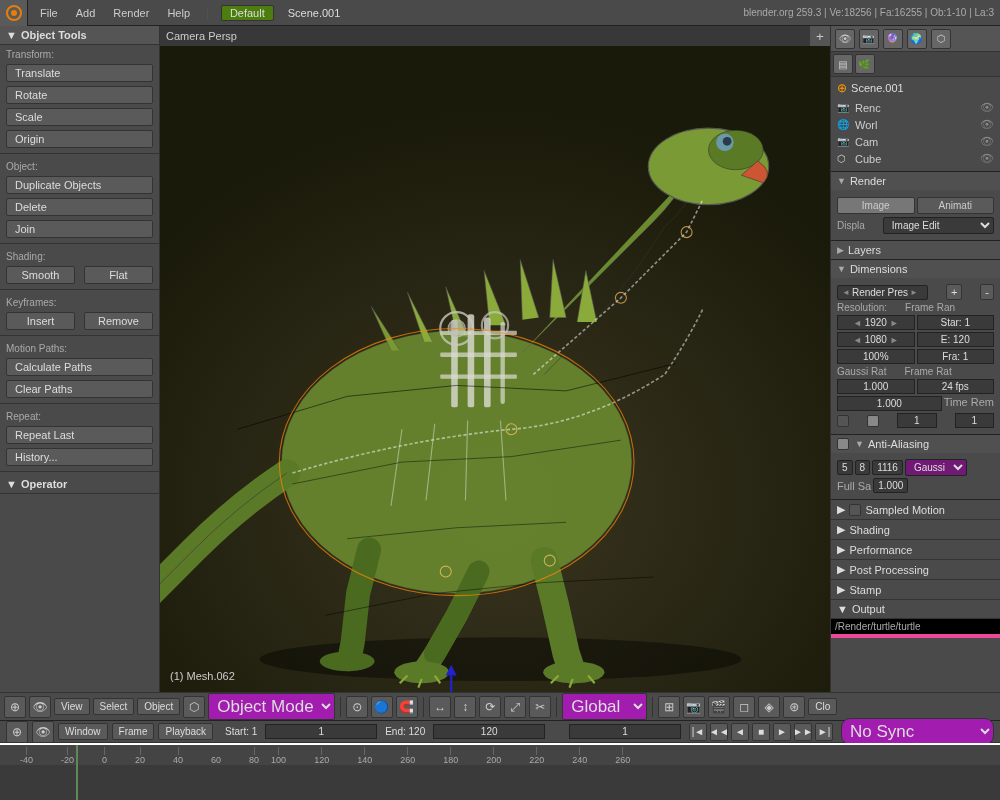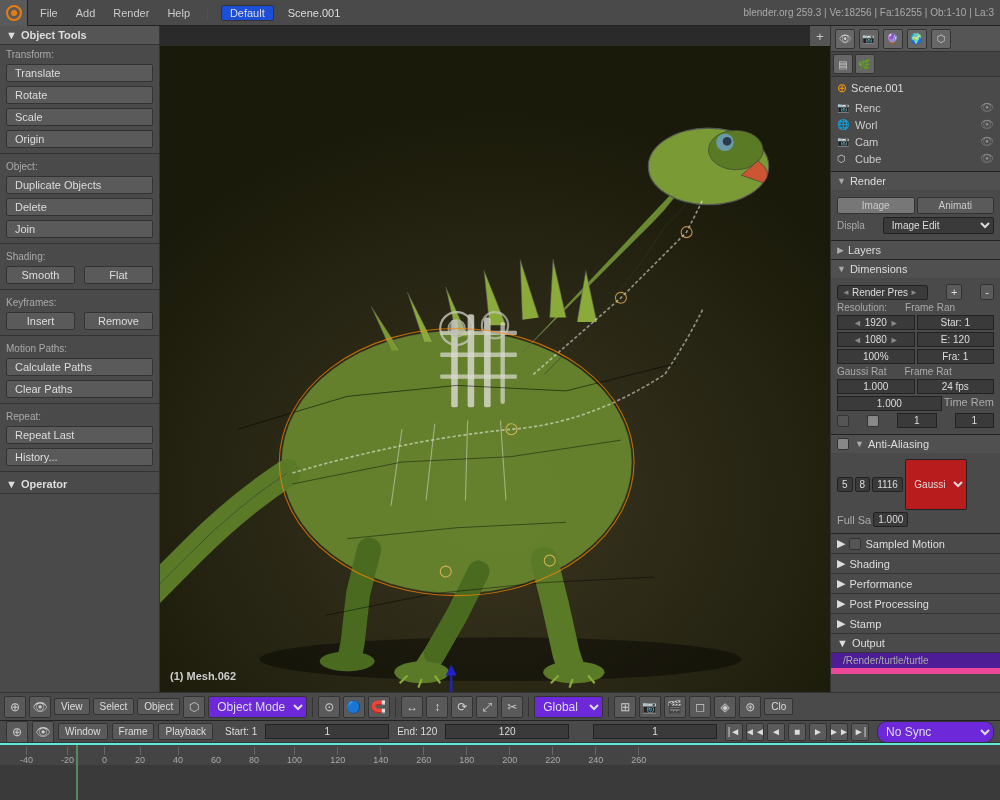--- a/index.html
+++ b/index.html
@@ -148,58 +148,58 @@
       flex: 1; background: #3a3a3a; border: 1px solid #222; border-radius: 0;
       padding: 1px 4px; color: #ddd; font-size: 10px; text-align: center;
     }
     .prop-checkbox {
       width: 12px; height: 12px; background: #555; border: 1px solid #333;
       border-radius: 2px; display: inline-block; cursor: pointer;
     }
     .prop-checkbox.checked { background: #888; }
     .aa-row { display: flex; align-items: center; gap: 2px; margin: 2px 0; }
     .aa-num { background: #3a3a3a; border: 1px solid #222; padding: 1px 4px; font-size: 10px; border-radius: 2px; }
-    .aa-select { background: #b91c1c; border: 1px solid #222; padding: 18px 4px; font-size: 10px; border-radius: 2px; color: #ddd; text-align: center; }
+    .aa-select { background: #701a75; border: 1px solid #222; padding: 1px 4px; font-size: 10px; border-radius: 2px; color: #ddd; }
     .collapsed-section {
       display: flex; align-items: center; padding: 3px 6px; gap: 4px;
       cursor: pointer; background: #4a4a4a; border-bottom: 1px solid #333;
       font-size: 11px;
     }
     
     
     .bottom-toolbar {
       height: 28px; background: #4a4a4a; border-top: 1px solid #333;
       display: flex; align-items: center; padding: 0 4px; gap: 3px; flex-shrink: 0;
     }
     .bt-btn {
       padding: 2px 6px; background: #5a5a5a; border: 1px solid #333;
       border-radius: 2px; color: #ddd; font-size: 10px; cursor: pointer;
     }
     .bt-separator { width: 1px; height: 20px; background: #333; margin: 0 2px; }
     .bt-mode-select {
-      background: #6d28d9; border: 1px solid #333; border-radius: 2px;
-      color: #ddd; font-size: 12px; padding: 2px 4px; cursor: pointer;
+      background: #a21caf; border: 1px solid #333; border-radius: 2px;
+      color: #ddd; font-size: 17px; padding: 2px 4px; cursor: pointer;
     }
     .bt-icon { 
       width: 22px; height: 22px; background: #5a5a5a; border: 1px solid #333;
       border-radius: 2px; cursor: pointer; display: flex; align-items: center;
       justify-content: center; color: #ccc; font-size: 12px;
     }
     
     
     .timeline-area {
       height: 80px; background: #3d3d3d; border-top: 1px solid #222; flex-shrink: 0;
     }
     .timeline-header {
       height: 22px; background: #4a4a4a; border-bottom: 1px solid #333;
       display: flex; align-items: center; padding: 0 6px; gap: 4px; font-size: 10px;
     }
     .timeline-track {
       height: 58px; position: relative; background: #3a3a3a;
-      border-top: 2px solid #5eead4;
+      border-top: 2px solid #ffffff;
     }
     .timeline-ruler {
       height: 20px; background: #444; display: flex; align-items: center;
       padding: 0 4px; gap: 0; overflow: hidden; position: relative;
     }
     .timeline-marks {
       display: flex; align-items: flex-end; height: 100%; gap: 0;
       position: absolute; left: 20px; right: 0; bottom: 0;
     }
     .t-mark {
@@ -218,40 +218,39 @@
 
     
     .viewport-img {
       position: absolute; top: 20px; left: 0; right: 0; bottom: 0;
       background: 
         radial-gradient(ellipse 300px 400px at 50% 60%, #5a7a3a 0%, #3a5520 40%, #2a3a18 70%, transparent 100%),
         radial-gradient(ellipse 200px 300px at 70% 40%, #8a6a30 0%, #6a5020 50%, transparent 100%),
         radial-gradient(ellipse 150px 200px at 30% 50%, #4a3a20 0%, #3a2a15 60%, transparent 100%),
         linear-gradient(180deg, #1a1a1a 0%, #2a2a20 50%, #3a3a28 100%);
       overflow: hidden;
-      font-weight: bold;
     }
   </style>
 </head>
 <body>
 
 <div class="top-menubar">
   <div class="menu-logo">
     <svg width="18" height="18" viewBox="0 0 18 18">
       <circle cx="9" cy="9" r="7" fill="none" stroke="#e87d0d" stroke-width="2"></circle>
       <circle cx="9" cy="9" r="3" fill="#e87d0d"></circle>
     </svg>
   </div>
   <div class="menu-items">
     <span class="menu-item">File</span>
     <span class="menu-item">Add</span>
     <span class="menu-item">Render</span>
     <span class="menu-item">Help</span>
     <span style="margin: 0 6px; color:#555;">|</span>
-    <span style="padding:1px 8px; background:#1d4ed8; border:1px solid #333; border-radius:2px; cursor:pointer; margin:0 4px;">Default</span>
+    <span style="padding:1px 8px; background:#4d7c0f; border:1px solid #333; border-radius:2px; cursor:pointer; margin:0 4px;">Default</span>
     <span style="margin:0 8px;">Scene.001</span>
   </div>
   <div class="menu-right">
     <span>blender.org 259.3 | Ve:18256 | Fa:16255 | Ob:1-10 | La:3</span>
   </div>
 </div>
 
 <div class="main-area">
 
   <div class="left-panel">
@@ -297,20 +296,23 @@
     <button class="tool-btn">History...</button>
 
     <div class="divider"></div>
     <div class="panel-header" style="background:#4a4a4a;">
       <span>▼</span>
       <span>Operator</span>
     </div>
   </div>
 
   <div class="viewport-area">
+    <div class="viewport-header">
+      <span>Camera Persp</span>
+    </div>
     <button class="viewport-corner-btn">+</button>
 
     <div class="viewport-img">
       
       <svg width="100%" height="100%" viewBox="0 0 670 590" preserveAspectRatio="xMidYMid slice">
 
         <defs>
           <radialGradient id="bg1" cx="50%" cy="70%" r="60%">
             <stop offset="0%" stop-color="#3a3520"></stop>
             <stop offset="100%" stop-color="#1a1a0a"></stop>
@@ -587,21 +589,21 @@
       <span>Post Processing</span>
     </div>
     <div class="collapsed-section">
       <span>▶</span>
       <span>Stamp</span>
     </div>
     <div class="collapsed-section">
       <span>▼</span>
       <span>Output</span>
     </div>
-    <div style="padding:2px 12px; font-size:10px; color:#aaa; background:#4c1d95; border-bottom:6px solid #ec4899;">/Render/turtle/turtle</div>
+    <div style="padding:2px 4px; font-size:10px; color:#aaa; background:#000000; border-bottom:4px solid #ec4899;">/Render/turtle/turtle</div>
   </div>
 </div>
 
 <div class="bottom-toolbar">
   <div class="bt-icon">⊕</div>
   <div class="bt-icon">👁</div>
   <span class="bt-btn">View</span>
   <span class="bt-btn">Select</span>
   <span class="bt-btn">Object</span>
   <div class="bt-icon">⬡</div>
@@ -685,21 +687,21 @@
           <span>20</span>
         </div>
         <div class="t-mark" style="margin-right:28px;">
           <div class="t-mark-line"></div>
           <span>40</span>
         </div>
         <div class="t-mark" style="margin-right:28px;gap:11px;">
           <div class="t-mark-line"></div>
           <span>60</span>
         </div>
-        <div class="t-mark" style="margin-right:28px;">
+        <div class="t-mark" style="margin-right:12px;">
           <div class="t-mark-line"></div>
           <span>80</span>
         </div>
         <div class="t-mark" style="margin-right:28px;">
           <div class="t-mark-line"></div>
           <span>100</span>
         </div>
         <div class="t-mark" style="margin-right:28px;">
           <div class="t-mark-line"></div>
           <span>120</span>

